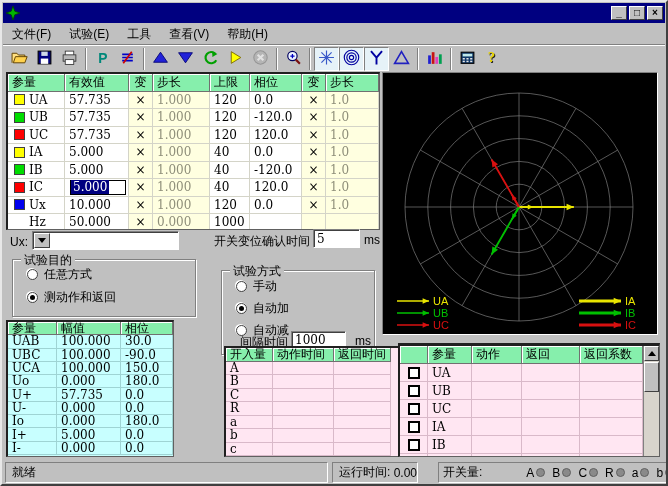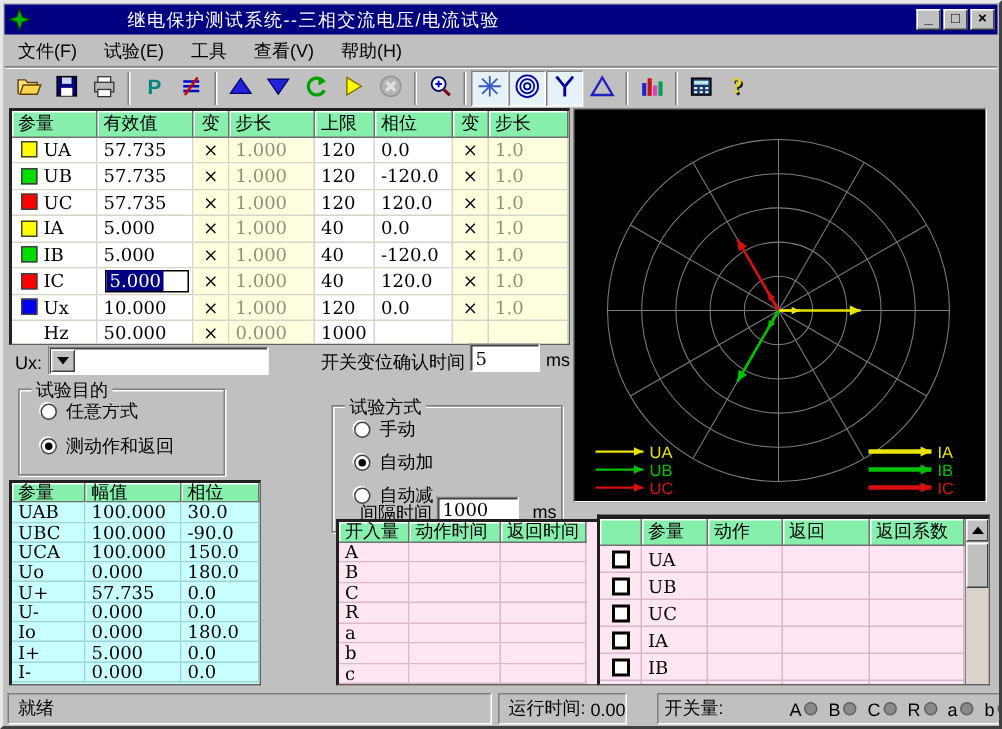--- a/index.html
+++ b/index.html
@@ -106,21 +106,20 @@
 <body>
 
 <div id="screen">
 
   <div id="titlebar" class="abs">
     <span class="app-icon">
       <svg viewBox="0 0 16 16">
           <polygon points="8,1 9.8,6.2 15,8 9.8,9.8 8,15 6.2,9.8 1,8 6.2,6.2" fill="#00B400" stroke="#004000" stroke-width="0.8"></polygon>
         </svg>
     </span>
-    <span class="title">继电保护测试系统--三相交流电压/电流试验</span>
     <span class="winbtns" id="winbtns">
         <span class="winbtn">_</span>
         <span class="winbtn">□</span>
         <span class="winbtn">×</span>
       </span>
   </div>
 
   <div id="menubar" class="abs">
       <span class="menu-item">文件(F)</span>
       <span class="menu-item">试验(E)</span>
@@ -407,21 +406,21 @@
   <div class="combo" style="left:30px; top:229px; width:147px; height:19px;">
     <span class="drop">
         <span class="tri-down"></span>
       </span>
   </div>
 
   <span class="lbl" style="left:212px; top:231px;">开关变位确认时间</span>
   <input class="tbox" style="left: 311px; top: 227px; width: 47px; height: 19px;" value="5">
   <span class="lbl" style="left:362px; top:231px;">ms</span>
 
-  <div class="group" style="left:10px; top:257px; width:138px; height:58px;text-align:right;">
+  <div class="group" style="left:10px; top:257px; width:184px; height:58px;text-align:right;">
     <span class="legend">试验目的</span>
     <div id="purpose-options">
         <div class="radio-row">
           <span class="radio"></span>
           <span>任意方式</span>
         </div>
         <div class="radio-row">
           <span class="radio on"></span>
           <span>测动作和返回</span>
         </div>

